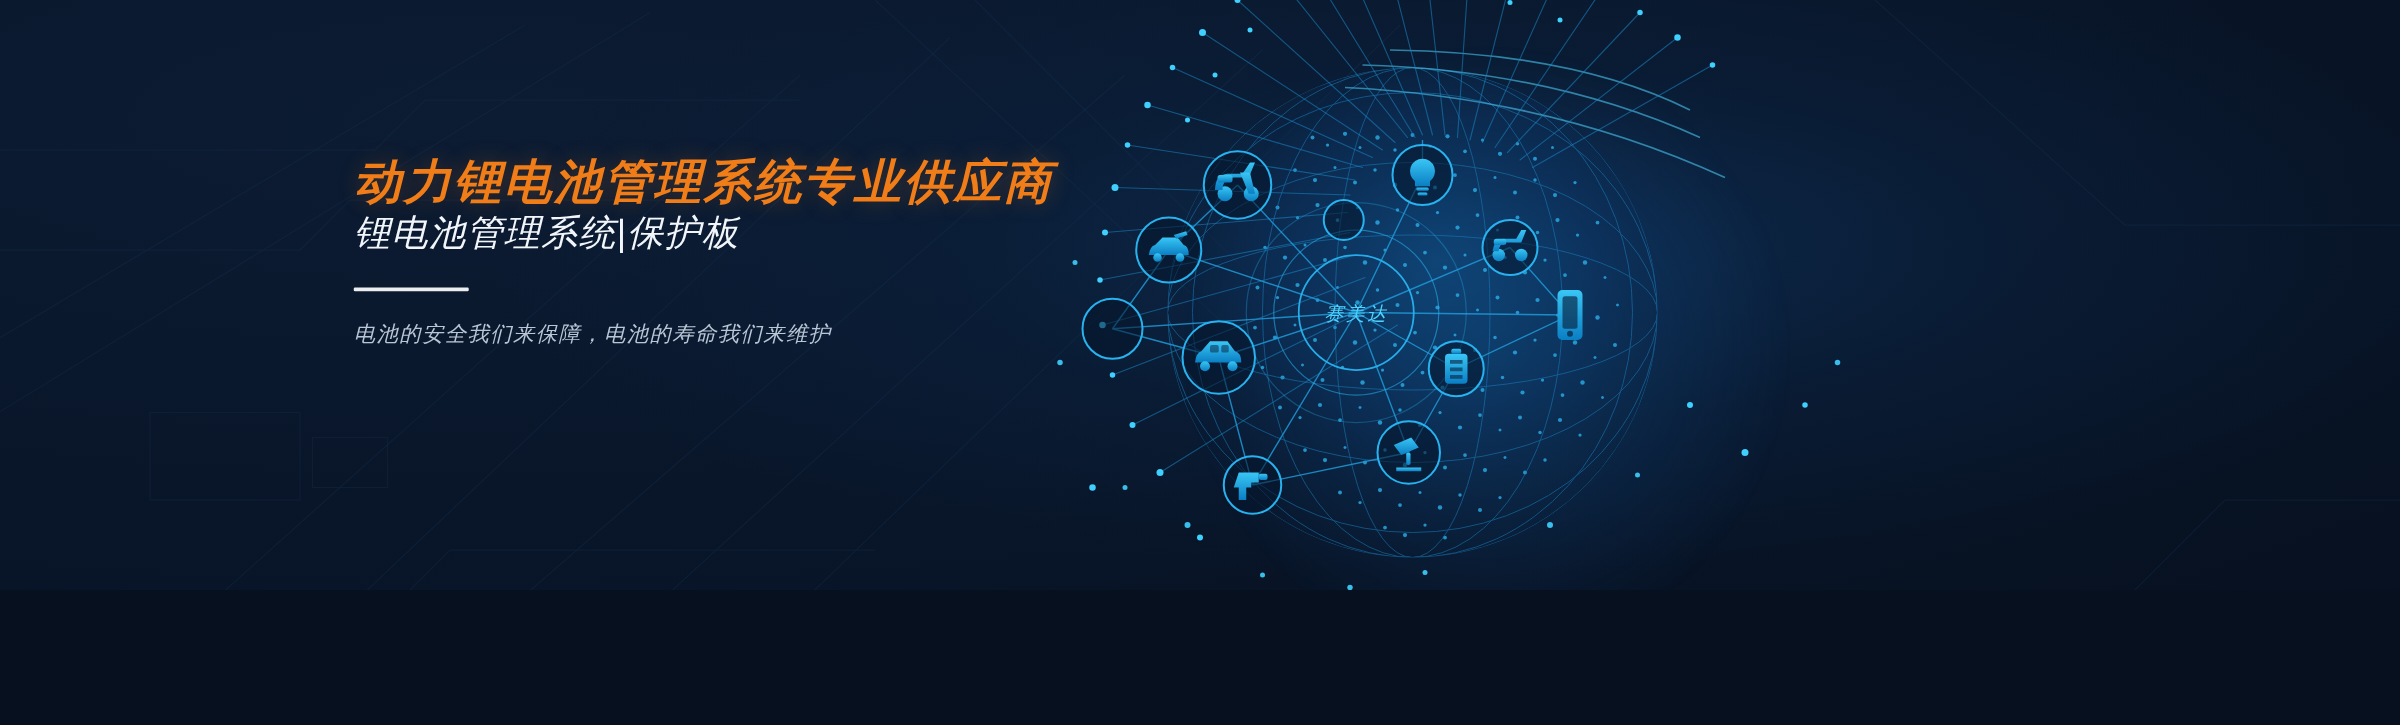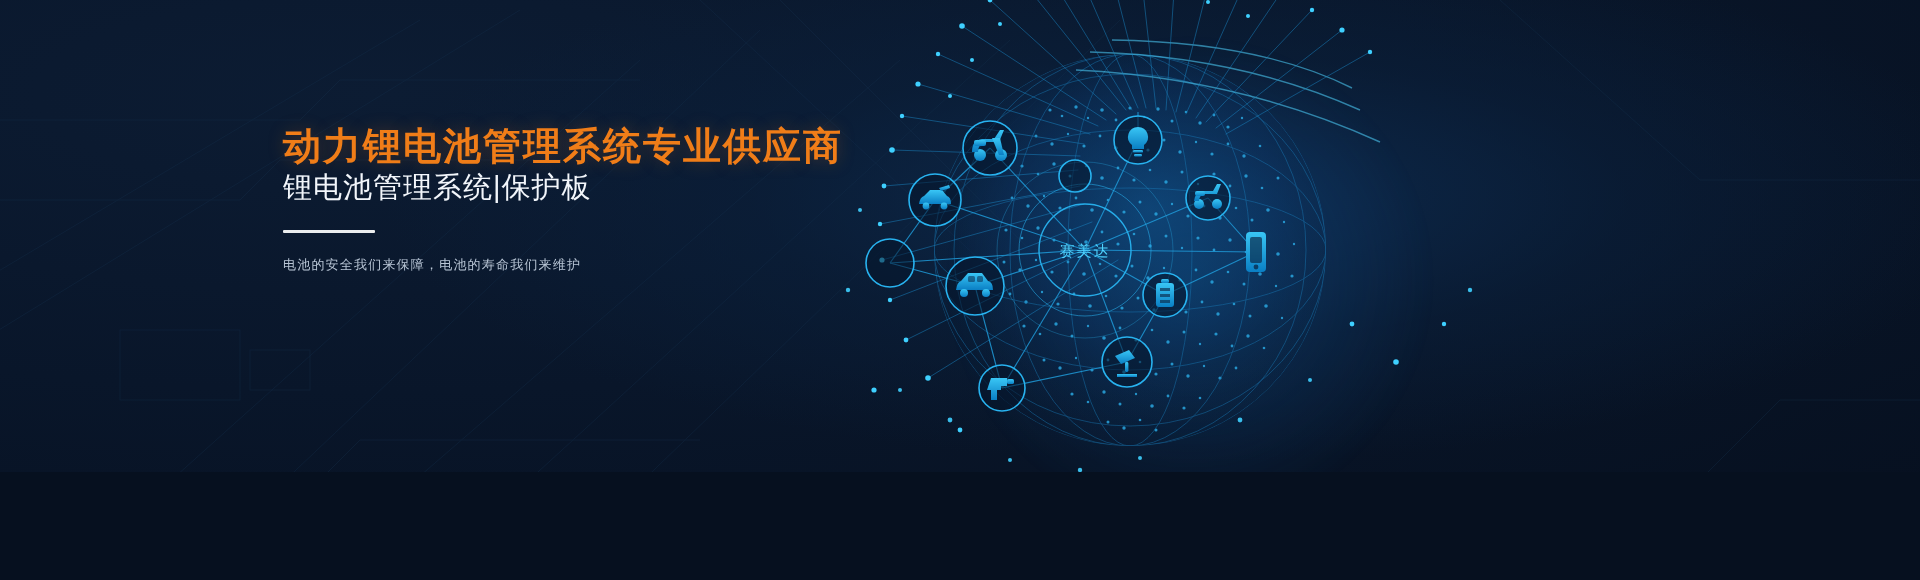--- a/index.html
+++ b/index.html
@@ -6,20 +6,21 @@
   body{font-family:"Liberation Sans","DejaVu Sans",sans-serif;}
 
   .banner{
     position:relative;
     width:1920px;height:472px;
     overflow:hidden;
     background:
       radial-gradient(ellipse 60% 80% at 62% 42%, #0d2a4d 0%, rgba(10,32,60,0.55) 38%, rgba(7,18,38,0) 70%),
       radial-gradient(ellipse 120% 140% at 20% 20%, #0c1c33 0%, #09162a 45%, #060f1e 100%),
       linear-gradient(135deg,#0a1830 0%,#0a1a32 40%,#061326 100%);
+    font-style: italic;
   }
 
   
   .circuitry{position:absolute;inset:0;pointer-events:none;opacity:.5;}
 
   
   .copy{position:absolute;left:283px;top:124px;width:640px;}
   .headline{
     font-size:38px;line-height:1.2;letter-spacing:2px;
     color:#f07d18;font-weight:700;white-space:nowrap;
@@ -28,21 +29,21 @@
   .subhead{
     font-size:29px;line-height:1.2;letter-spacing:1px;
     color:#f2f6fb;font-weight:400;white-space:nowrap;
   }
   .divider{
     margin-top:26px;
     width:92px;height:3px;background:#ffffff;border-radius:1px;opacity:.92;
   }
   .tagline{
     margin-top:22px;
-    font-size:13px;line-height:1.5;letter-spacing:1.2px;
+    font-size:17px;line-height:1.5;letter-spacing:1.2px;
     color:#b9c6d6;white-space:nowrap;
   }
 
   
   .globe-wrap{
     position:absolute;left:840px;top:-40px;width:700px;height:660px;
   }
   .glow{
     position:absolute;left:110px;top:80px;width:480px;height:480px;border-radius:50%;
     background:radial-gradient(circle at 50% 50%, rgba(23,122,200,.30) 0%, rgba(18,90,160,.16) 40%, rgba(10,40,80,0) 72%);

